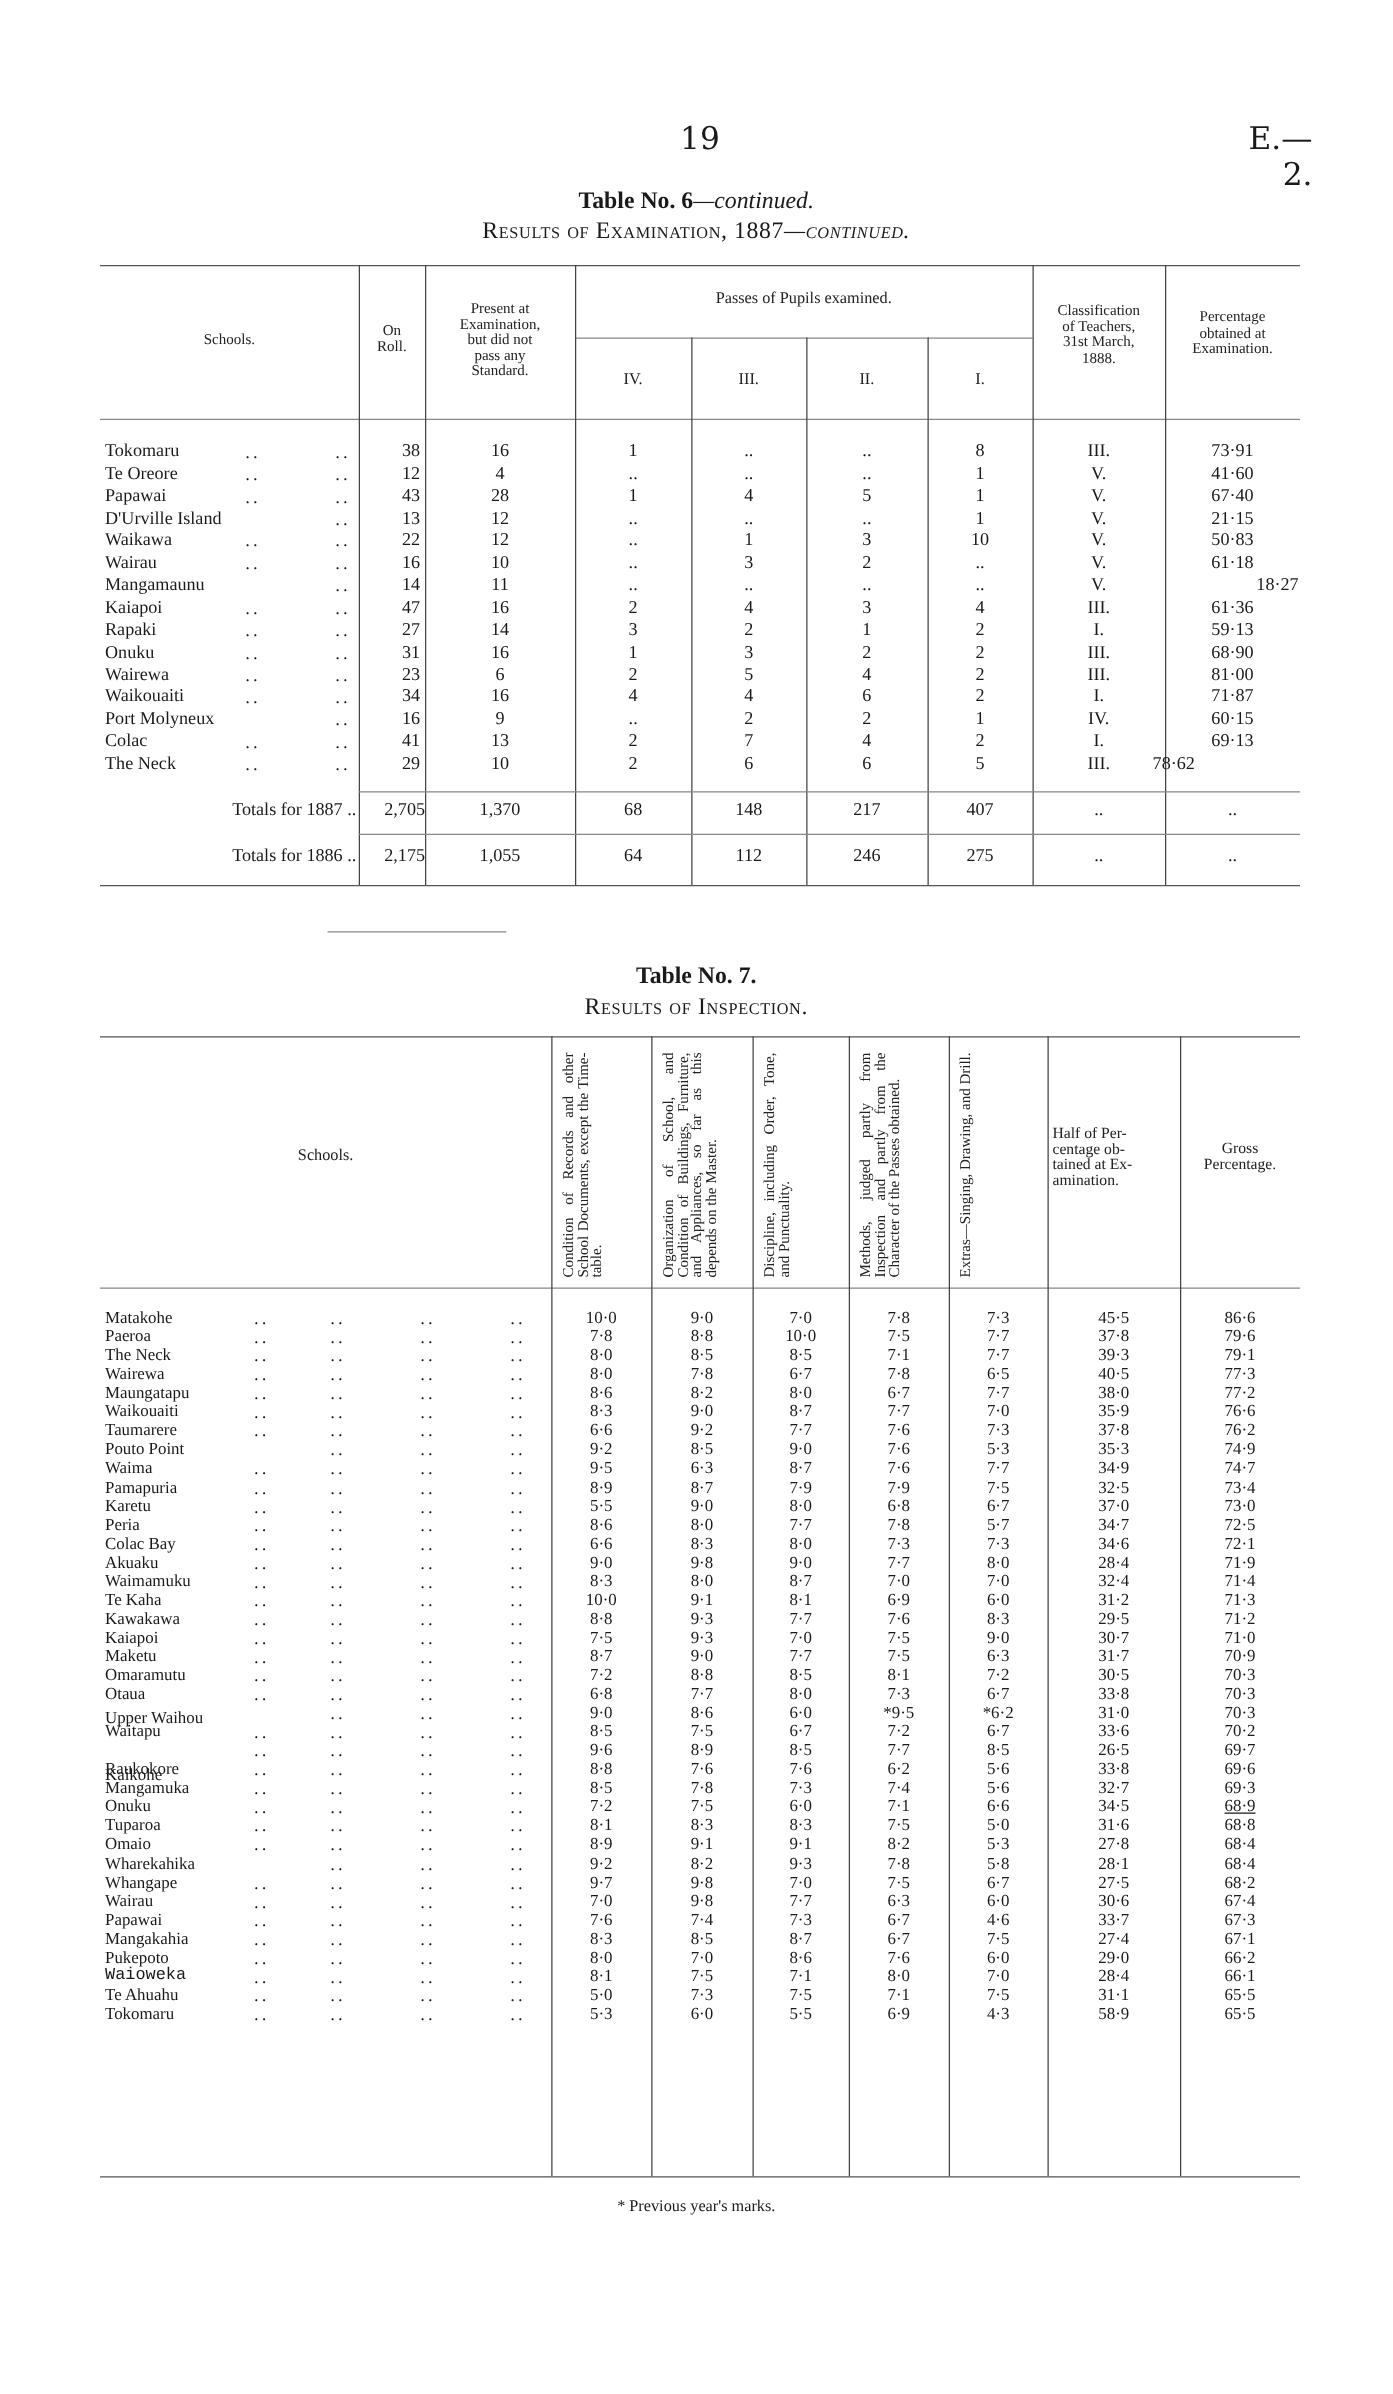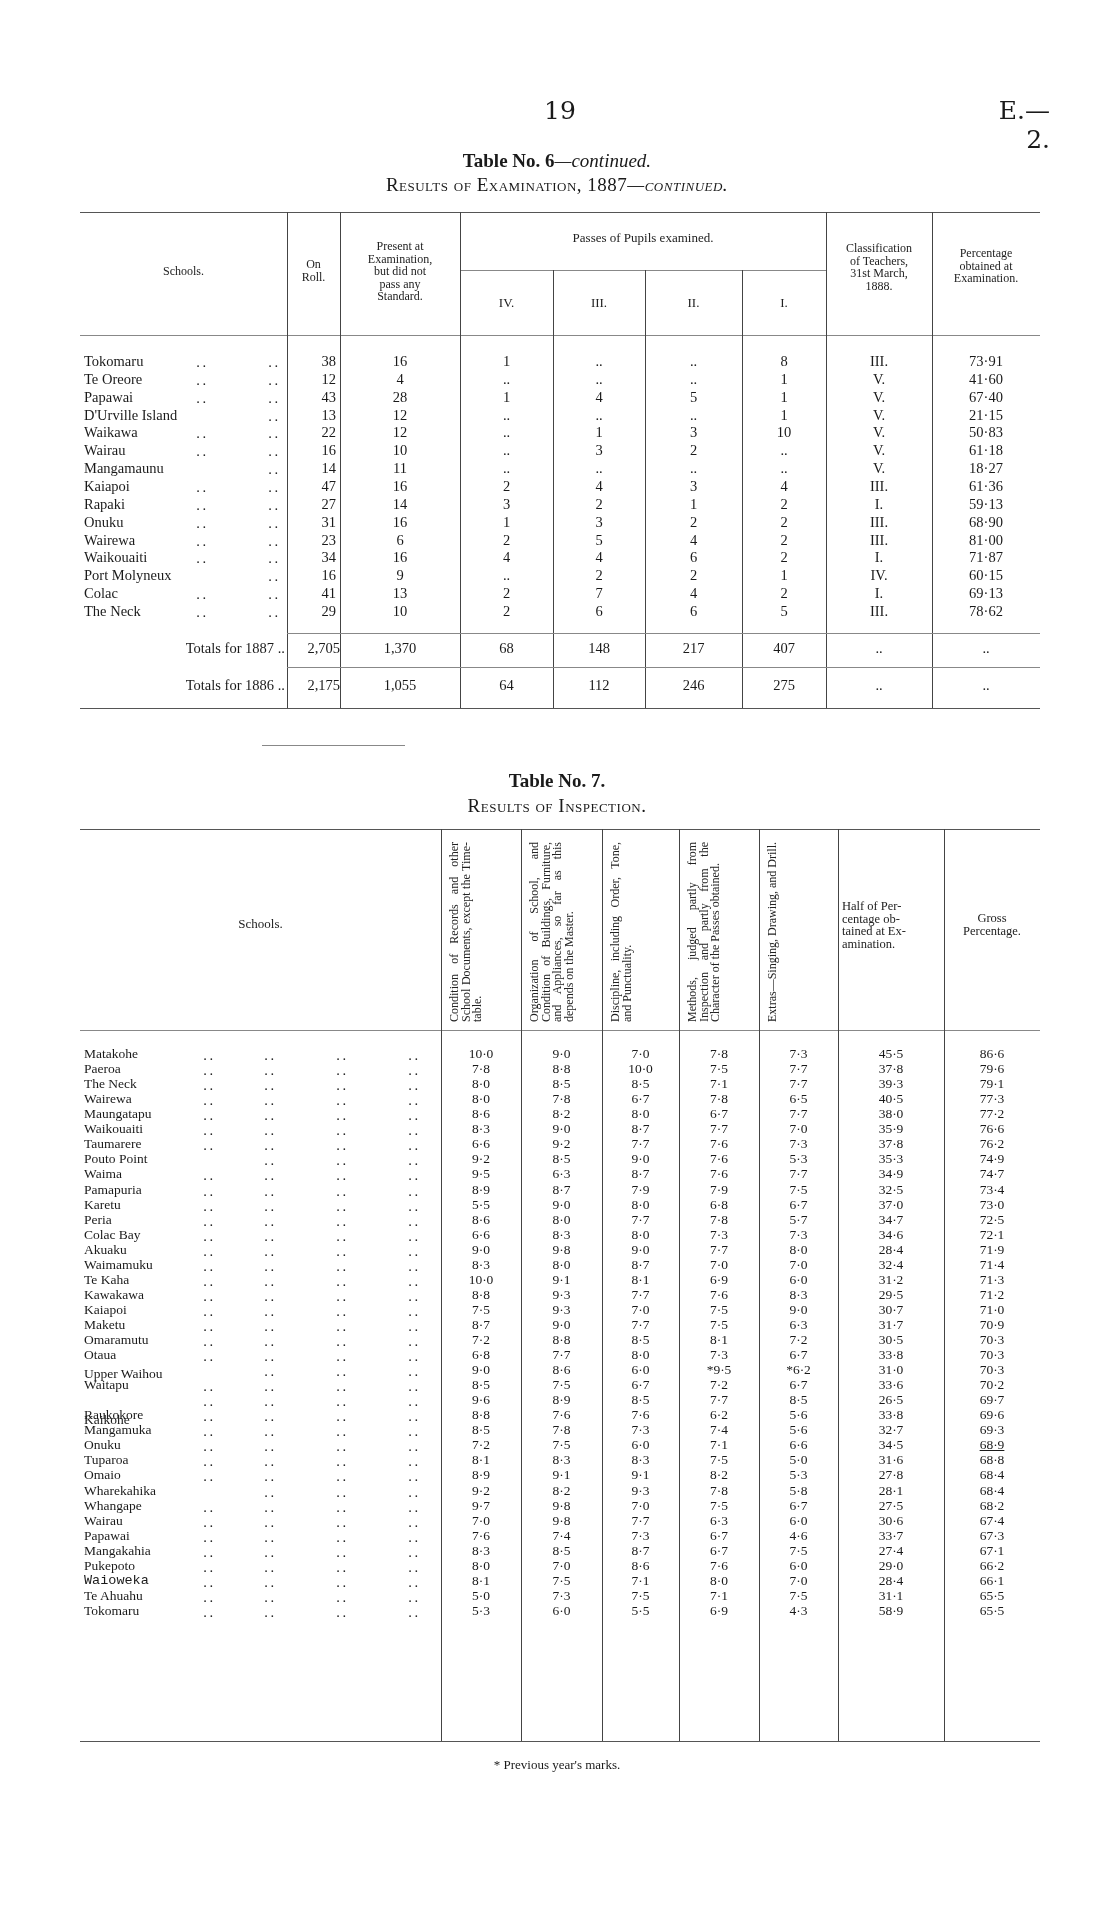--- a/index.html
+++ b/index.html
@@ -160,21 +160,21 @@
     <div class="row" style="top:460.1px;height:18px;">
       <div class="cell school" style="left:84px;width:180px;top:0px;">Mangamaunu</div>
       <div class="dots" style="left:268px;top:2px;">..</div>
       <div class="cell c" style="left:287px;width:49px;top:0px;text-align:right;">14</div>
       <div class="cell c" style="left:340px;width:120px;top:0px;">11</div>
       <div class="cell c" style="left:460px;width:93px;top:0px;">..</div>
       <div class="cell c" style="left:553px;width:92px;top:0px;">..</div>
       <div class="cell c" style="left:645px;width:97px;top:0px;">..</div>
       <div class="cell c" style="left:742px;width:84px;top:0px;">..</div>
       <div class="cell c" style="left:826px;width:106px;top:0px;">V.</div>
-      <div class="cell c" style="left:932px;width:108px;top:0px;font-family:Liberation Serif, serif;">18·27</div>
+      <div class="cell c" style="left:968px;width:108px;top:0px;font-family:Liberation Serif, serif;">18·27</div>
     </div>
     <div class="row" style="top:478.0px;height:18px;">
       <div class="cell school" style="left:84px;width:180px;top:0px;">Kaiapoi</div>
       <div class="dots" style="left:196px;top:2px;">..</div>
       <div class="dots" style="left:268px;top:2px;">..</div>
       <div class="cell c" style="left:287px;width:49px;top:0px;text-align:right;">47</div>
       <div class="cell c" style="left:340px;width:120px;top:0px;">16</div>
       <div class="cell c" style="left:460px;width:93px;top:0px;">2</div>
       <div class="cell c" style="left:553px;width:92px;top:0px;">4</div>
       <div class="cell c" style="left:645px;width:97px;top:0px;">3</div>
@@ -263,21 +263,21 @@
       <div class="cell school" style="left:84px;width:180px;top:0px;">The Neck</div>
       <div class="dots" style="left:196px;top:2px;">..</div>
       <div class="dots" style="left:268px;top:2px;">..</div>
       <div class="cell c" style="left:287px;width:49px;top:0px;text-align:right;">29</div>
       <div class="cell c" style="left:340px;width:120px;top:0px;">10</div>
       <div class="cell c" style="left:460px;width:93px;top:0px;">2</div>
       <div class="cell c" style="left:553px;width:92px;top:0px;">6</div>
       <div class="cell c" style="left:645px;width:97px;top:0px;">6</div>
       <div class="cell c" style="left:742px;width:84px;top:0px;">5</div>
       <div class="cell c" style="left:826px;width:106px;top:0px;">III.</div>
-      <div class="cell c" style="left:932px;width:108px;top:0px;">78·62</div>
+      <div class="cell c" style="left:885px;width:108px;top:0px;">78·62</div>
     </div>
     <div class="rule thin" style="left:287px;top:633px;width:753px;"></div>
     <div class="rule thin" style="left:287px;top:667px;width:753px;"></div>
     <div class="rule" style="left:80px;top:708px;width:960px;"></div>
     <div class="row" style="top:640px;height:18px;">
       <div class="cell c" style="left:80px;width:205px;top:0px;text-align:right;">Totals for 1887 ..</div>
       <div class="cell c" style="left:287px;width:53px;top:0px;text-align:right;padding-right:2px;">2,705</div>
       <div class="cell c" style="left:340px;width:120px;top:0px;">1,370</div>
       <div class="cell c" style="left:460px;width:93px;top:0px;">68</div>
       <div class="cell c" style="left:553px;width:92px;top:0px;">148</div>

